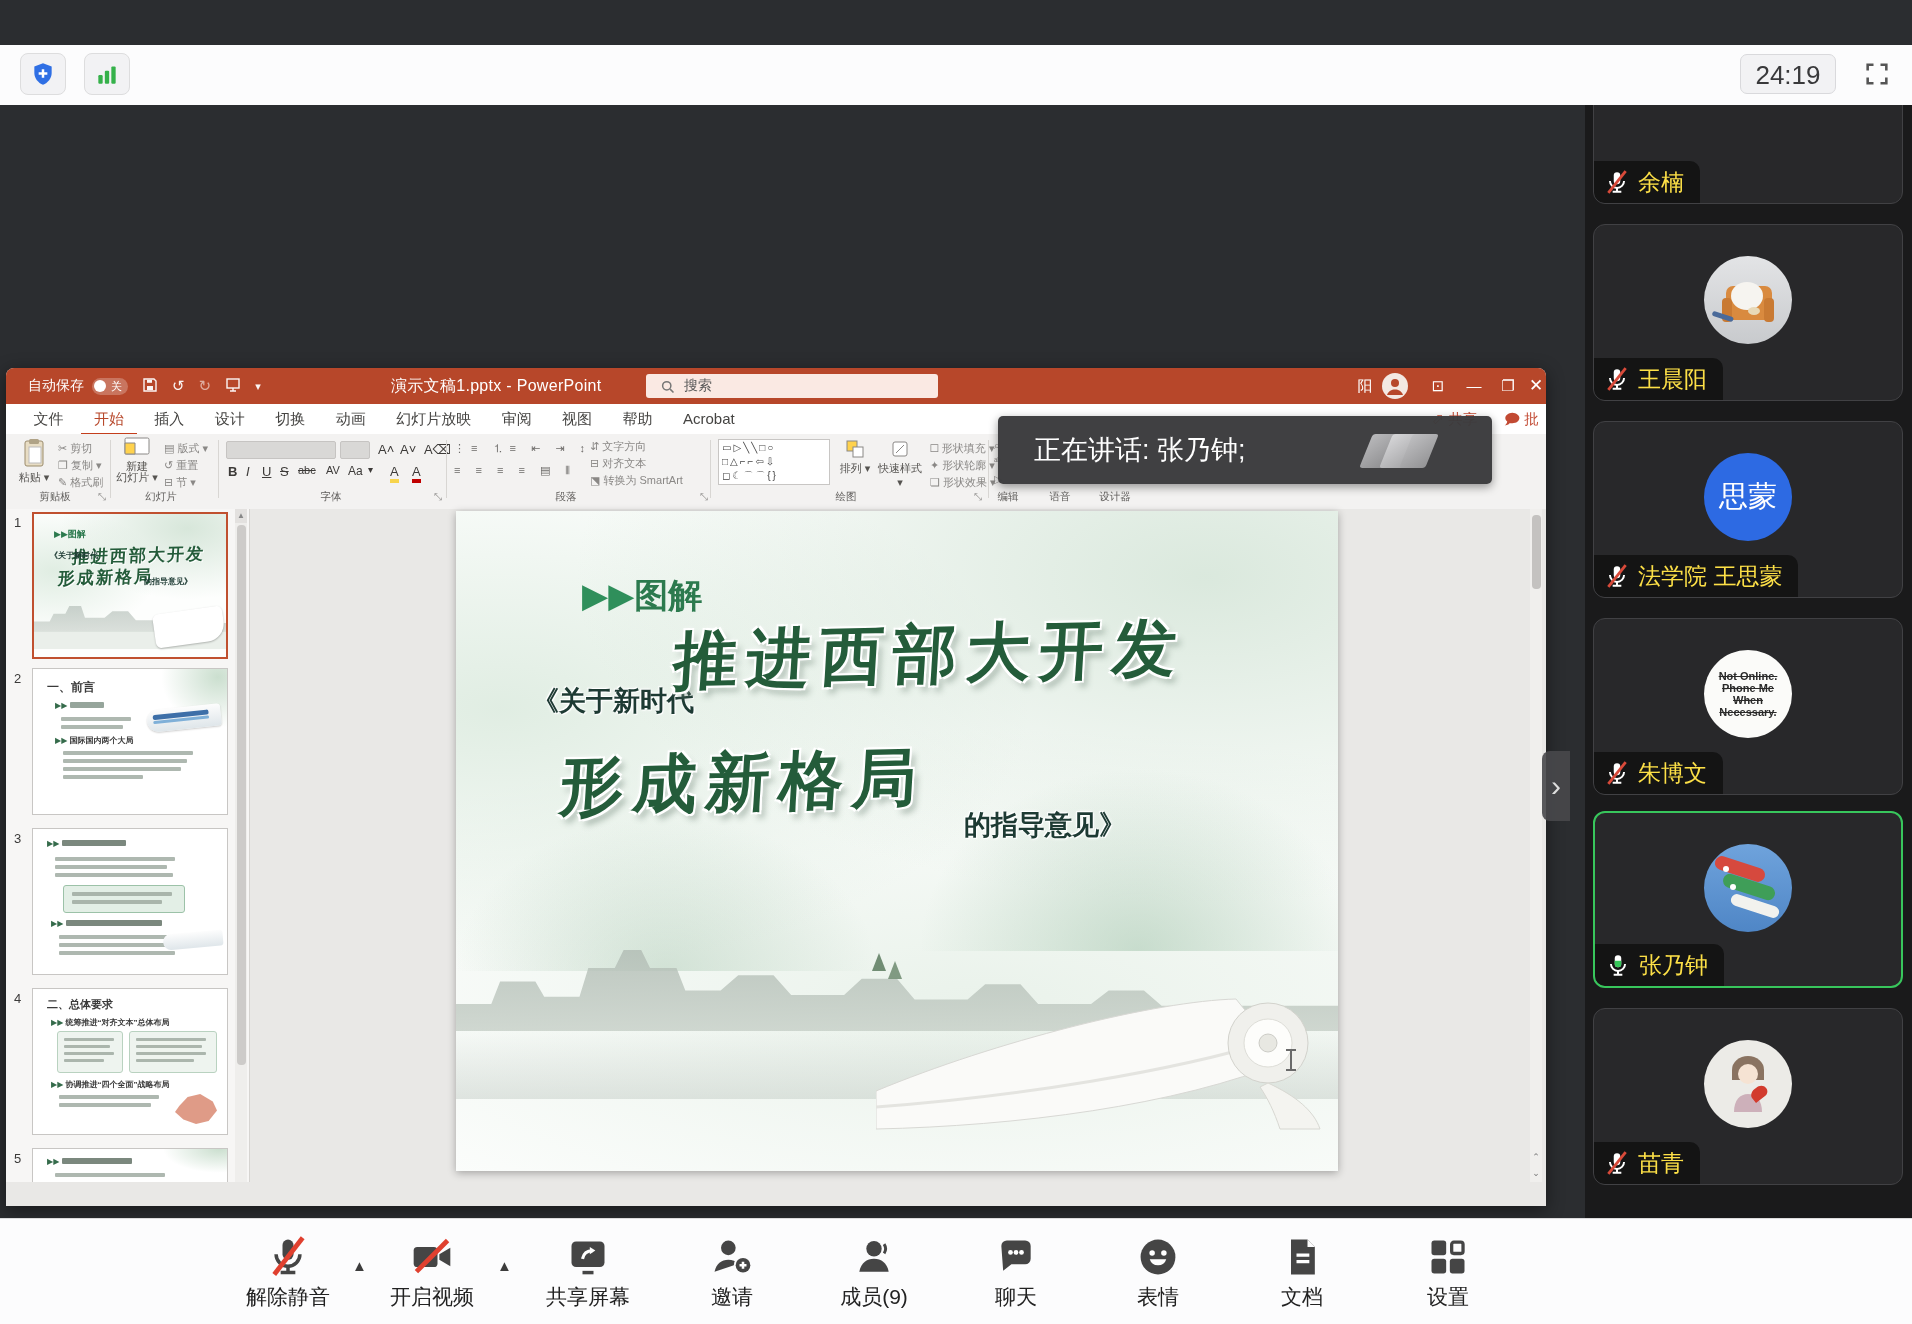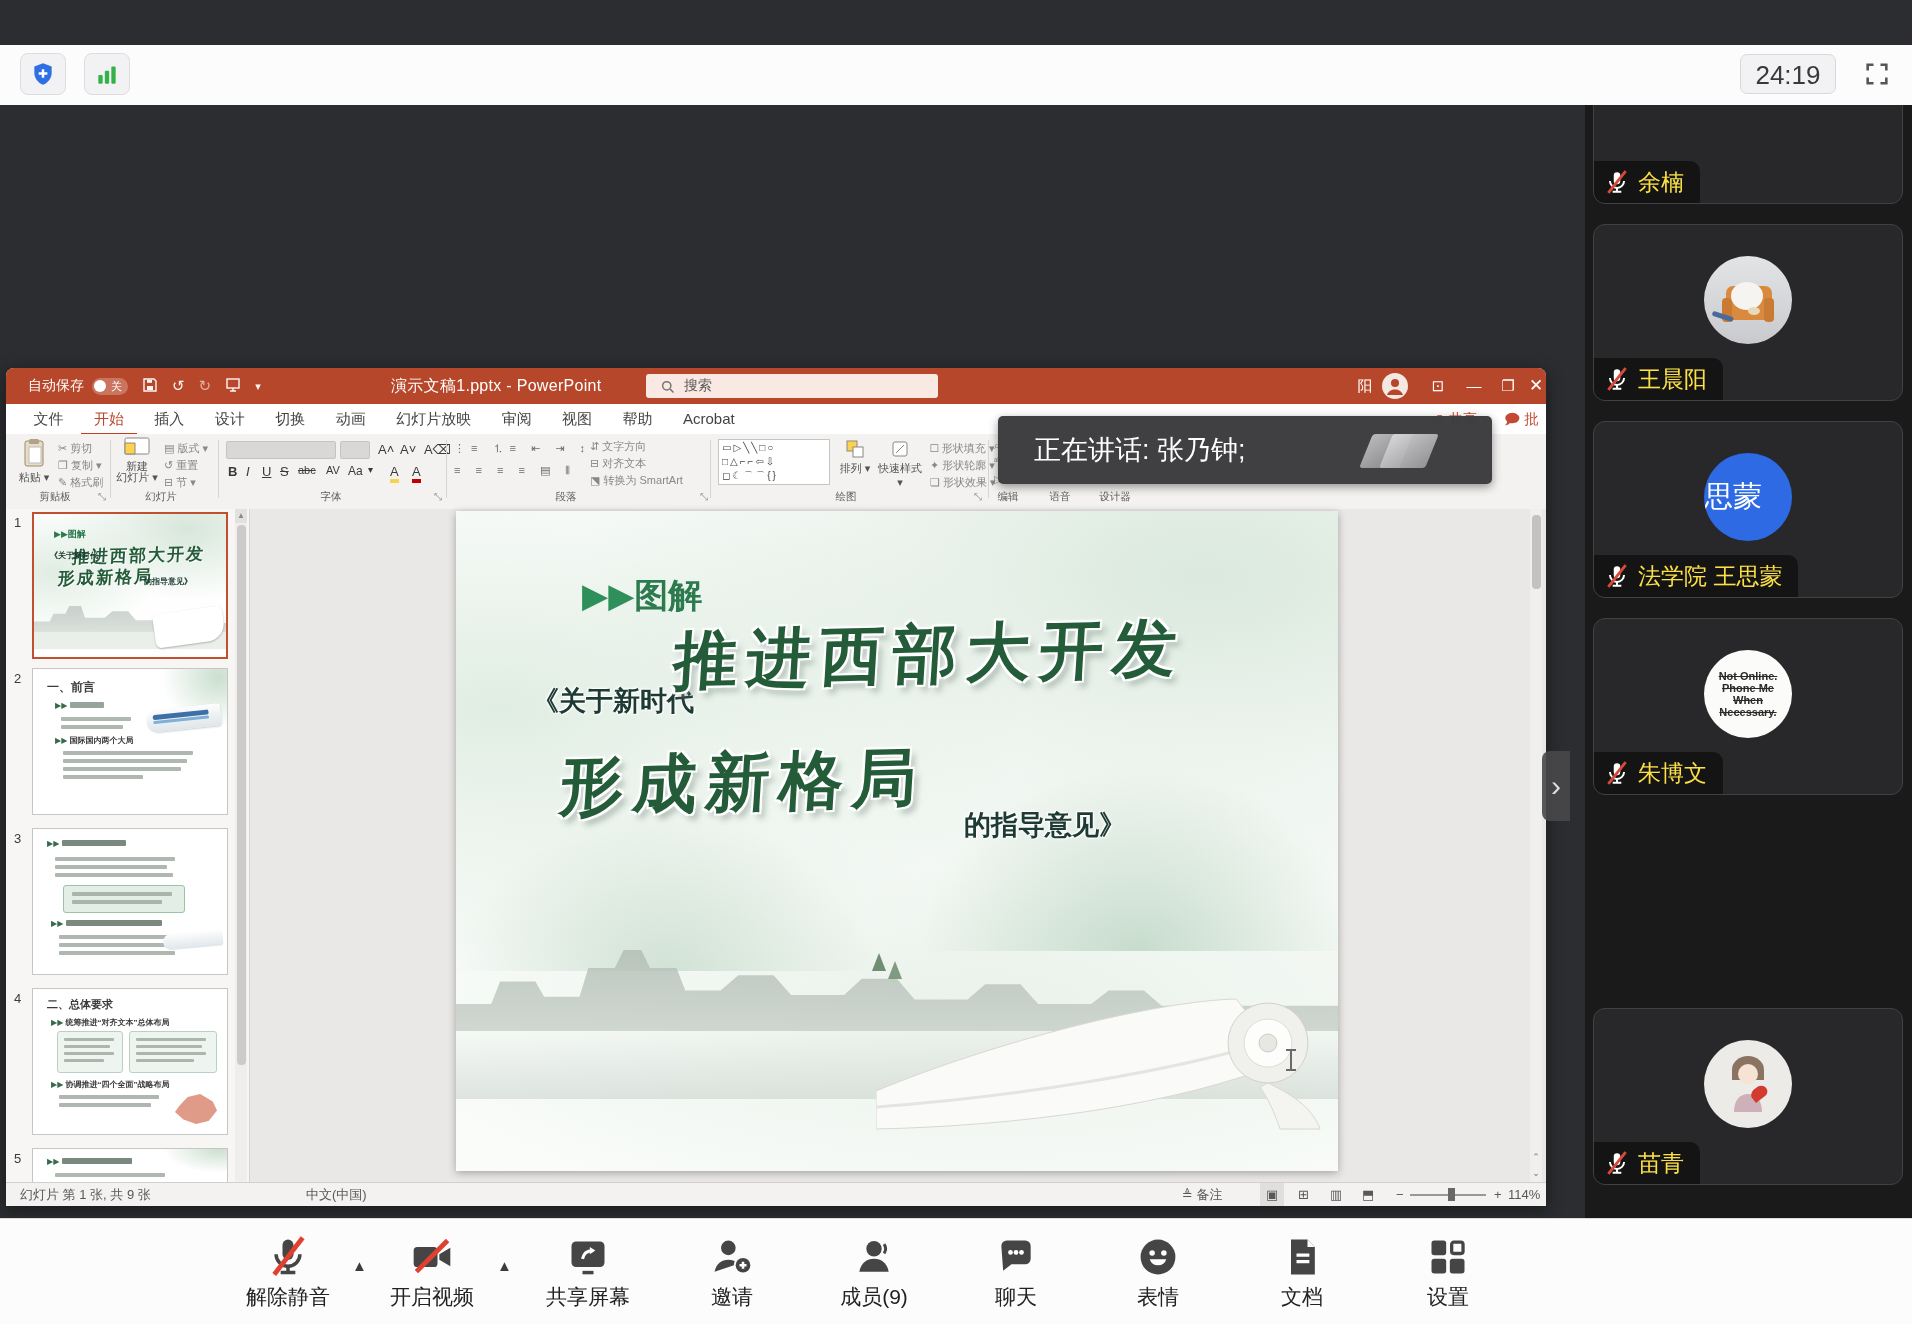--- a/index.html
+++ b/index.html
@@ -379,35 +379,20 @@
           </div>
         </div>
 
         <div style="position:absolute;right:4px;top:0;width:12px;height:673px;background:#f0efed">
           <div style="position:absolute;left:1.5px;top:6px;width:9px;height:74px;background:#c4c2c0;border-radius:4px"></div>
           <div style="position:absolute;left:0;bottom:20px;width:12px;text-align:center;font-size:9px;color:#777">⌃</div>
           <div style="position:absolute;left:0;bottom:4px;width:12px;text-align:center;font-size:9px;color:#777">⌄</div>
         </div>
       </div>
 
-      <div class="statusbar">
-        <span class="sb" style="left:14px">幻灯片 第 1 张, 共 9 张</span>
-        <span class="sb" style="left:300px">中文(中国)</span>
-        <span class="sb" style="left:1176px">≜ <span>备注</span></span>
-        <span class="sb" style="left:1254px;background:#e1dfdd;padding:0 6px">▣</span>
-        <span class="sb" style="left:1292px">⊞</span>
-        <span class="sb" style="left:1324px">▥</span>
-        <span class="sb" style="left:1356px">⬒</span>
-        <span class="sb" style="left:1390px">−</span>
-        <span class="sb" style="left:1404px;top:11px;width:76px;height:2px;background:#9a9896"></span>
-        <span class="sb" style="left:1442px;top:5px;width:7px;height:13px;background:#6a6866"></span>
-        <span class="sb" style="left:1488px">+</span>
-        <span class="sb" style="left:1502px">114%</span>
-
-      </div>
     </div>
 
     <div class="toast">
       <span class="txt">正在讲话: 张乃钟;</span>
       <span class="logo-m">
         <i style="left:6px;background:linear-gradient(135deg,#b9b9bb,#8e8e90)"></i>
         <i style="left:26px;background:linear-gradient(135deg,#d6d6d8,#a6a6a8)"></i>
         <i style="left:46px;background:linear-gradient(135deg,#bfbfc1,#939395)"></i>
       </span>
     </div>
@@ -447,21 +432,21 @@
           <rect x="9" y="3" width="6" height="11" rx="3" fill="#fff"></rect>
             <path d="M5.5 11a6.5 6.5 0 0 0 13 0" stroke="#fff" stroke-width="1.8" fill="none"></path>
             <path d="M12 17.5V21M8 21h8" stroke="#fff" stroke-width="1.8"></path>
             <path d="M4 22L20 2" stroke="#d94a3a" stroke-width="2.6"></path>
         </svg>
         <span class="nm">王晨阳</span>
       </div>
     </div>
 
     <div class="tile" style="top:316px">
-      <div class="avatar" style="background:#2d6ae3;display:flex;align-items:center;">
+      <div class="avatar" style="background:#2d6ae3;display:flex;align-items:center;justify-content:center">
         <span style="color:#fff;font-size:29px;font-weight:500">思蒙</span>
       </div>
       <div class="namelabel">
         <svg width="26" height="26" viewBox="0 0 24 24">
           <rect x="9" y="3" width="6" height="11" rx="3" fill="#fff"></rect>
             <path d="M5.5 11a6.5 6.5 0 0 0 13 0" stroke="#fff" stroke-width="1.8" fill="none"></path>
             <path d="M12 17.5V21M8 21h8" stroke="#fff" stroke-width="1.8"></path>
             <path d="M4 22L20 2" stroke="#d94a3a" stroke-width="2.6"></path>
         </svg>
         <span class="nm">法学院 王思蒙</span>
@@ -479,20 +464,40 @@
         <svg width="26" height="26" viewBox="0 0 24 24">
           <rect x="9" y="3" width="6" height="11" rx="3" fill="#fff"></rect>
             <path d="M5.5 11a6.5 6.5 0 0 0 13 0" stroke="#fff" stroke-width="1.8" fill="none"></path>
             <path d="M12 17.5V21M8 21h8" stroke="#fff" stroke-width="1.8"></path>
             <path d="M4 22L20 2" stroke="#d94a3a" stroke-width="2.6"></path>
         </svg>
         <span class="nm">朱博文</span>
       </div>
     </div>
 
+    <div class="tile speaking" style="top:706px">
+      <div class="avatar" style="background:linear-gradient(#6fa3dc,#4f86c6)">
+        <svg width="88" height="88" viewBox="0 0 88 88">
+          <rect x="10" y="18" width="52" height="14" rx="7" fill="#d6493e" transform="rotate(18 36 25)"></rect>
+          <rect x="18" y="36" width="54" height="14" rx="7" fill="#3f9e58" transform="rotate(18 45 43)"></rect>
+          <rect x="26" y="56" width="50" height="12" rx="6" fill="#f2f2ee" transform="rotate(18 51 62)"></rect>
+          <circle cx="22" cy="25" r="3" fill="#fff"></circle>
+            <circle cx="29" cy="43" r="3" fill="#fff"></circle>
+        </svg>
+      </div>
+      <div class="namelabel">
+        <svg width="26" height="26" viewBox="0 0 24 24">
+          <rect x="9" y="3" width="6" height="11" rx="3" fill="#fff"></rect>
+          <path d="M9 8h6v3a3 3 0 0 1-6 0z" fill="#35c759"></path>
+          <path d="M5.5 11a6.5 6.5 0 0 0 13 0" stroke="#fff" stroke-width="1.8" fill="none"></path>
+          <path d="M12 17.5V21M8 21h8" stroke="#fff" stroke-width="1.8"></path>
+        </svg>
+        <span class="nm">张乃钟</span>
+      </div>
+    </div>
 
     <div class="tile" style="top:903px">
       <div class="avatar" style="background:#ecebe7">
         <svg width="88" height="88" viewBox="0 0 88 88">
           <path d="M28 30a16 14 0 0 1 32 0v10H28z" fill="#8a7361"></path>
           <circle cx="44" cy="34" r="10" fill="#f6e3d3"></circle>
           <path d="M30 72c0-12 6-18 14-18s14 6 14 18z" fill="#cdb0ba"></path>
           <path d="M52 48c3-3 8-3 10 0 2 2 2 6-1 8l-9 7-4-5c-2-3-0-8 4-10z" fill="#d23b2e"></path>
         </svg>
       </div>

